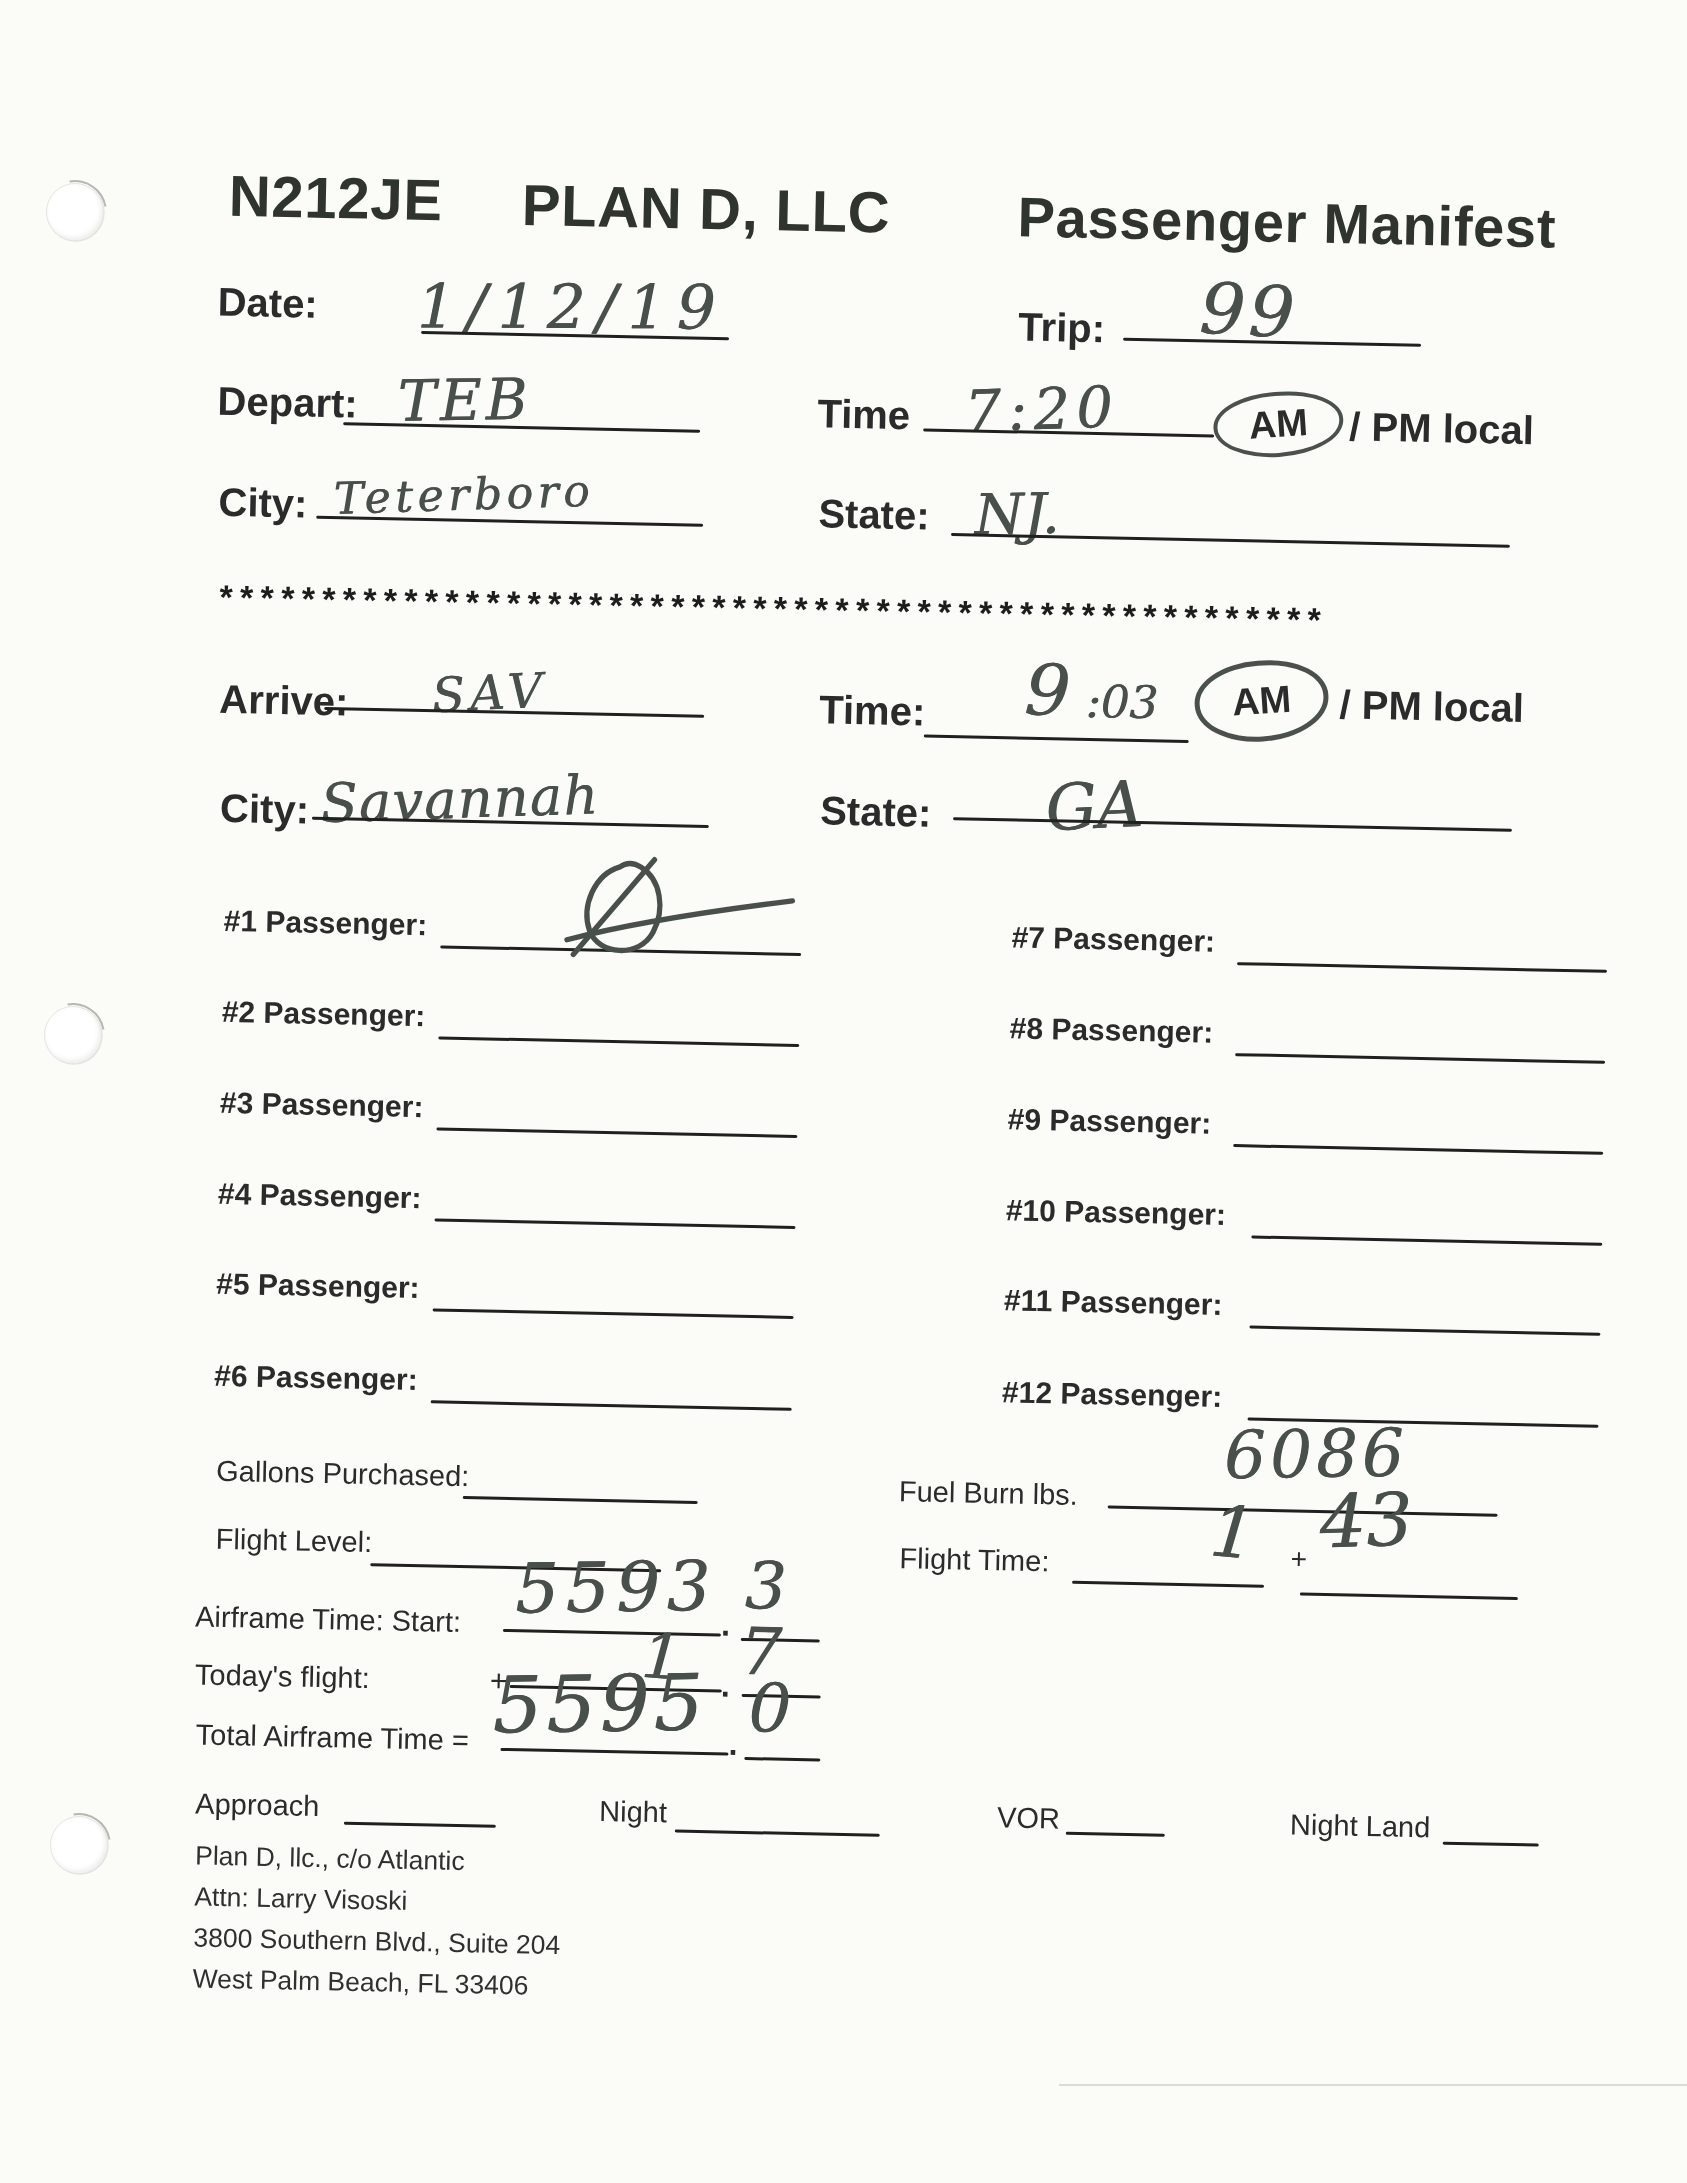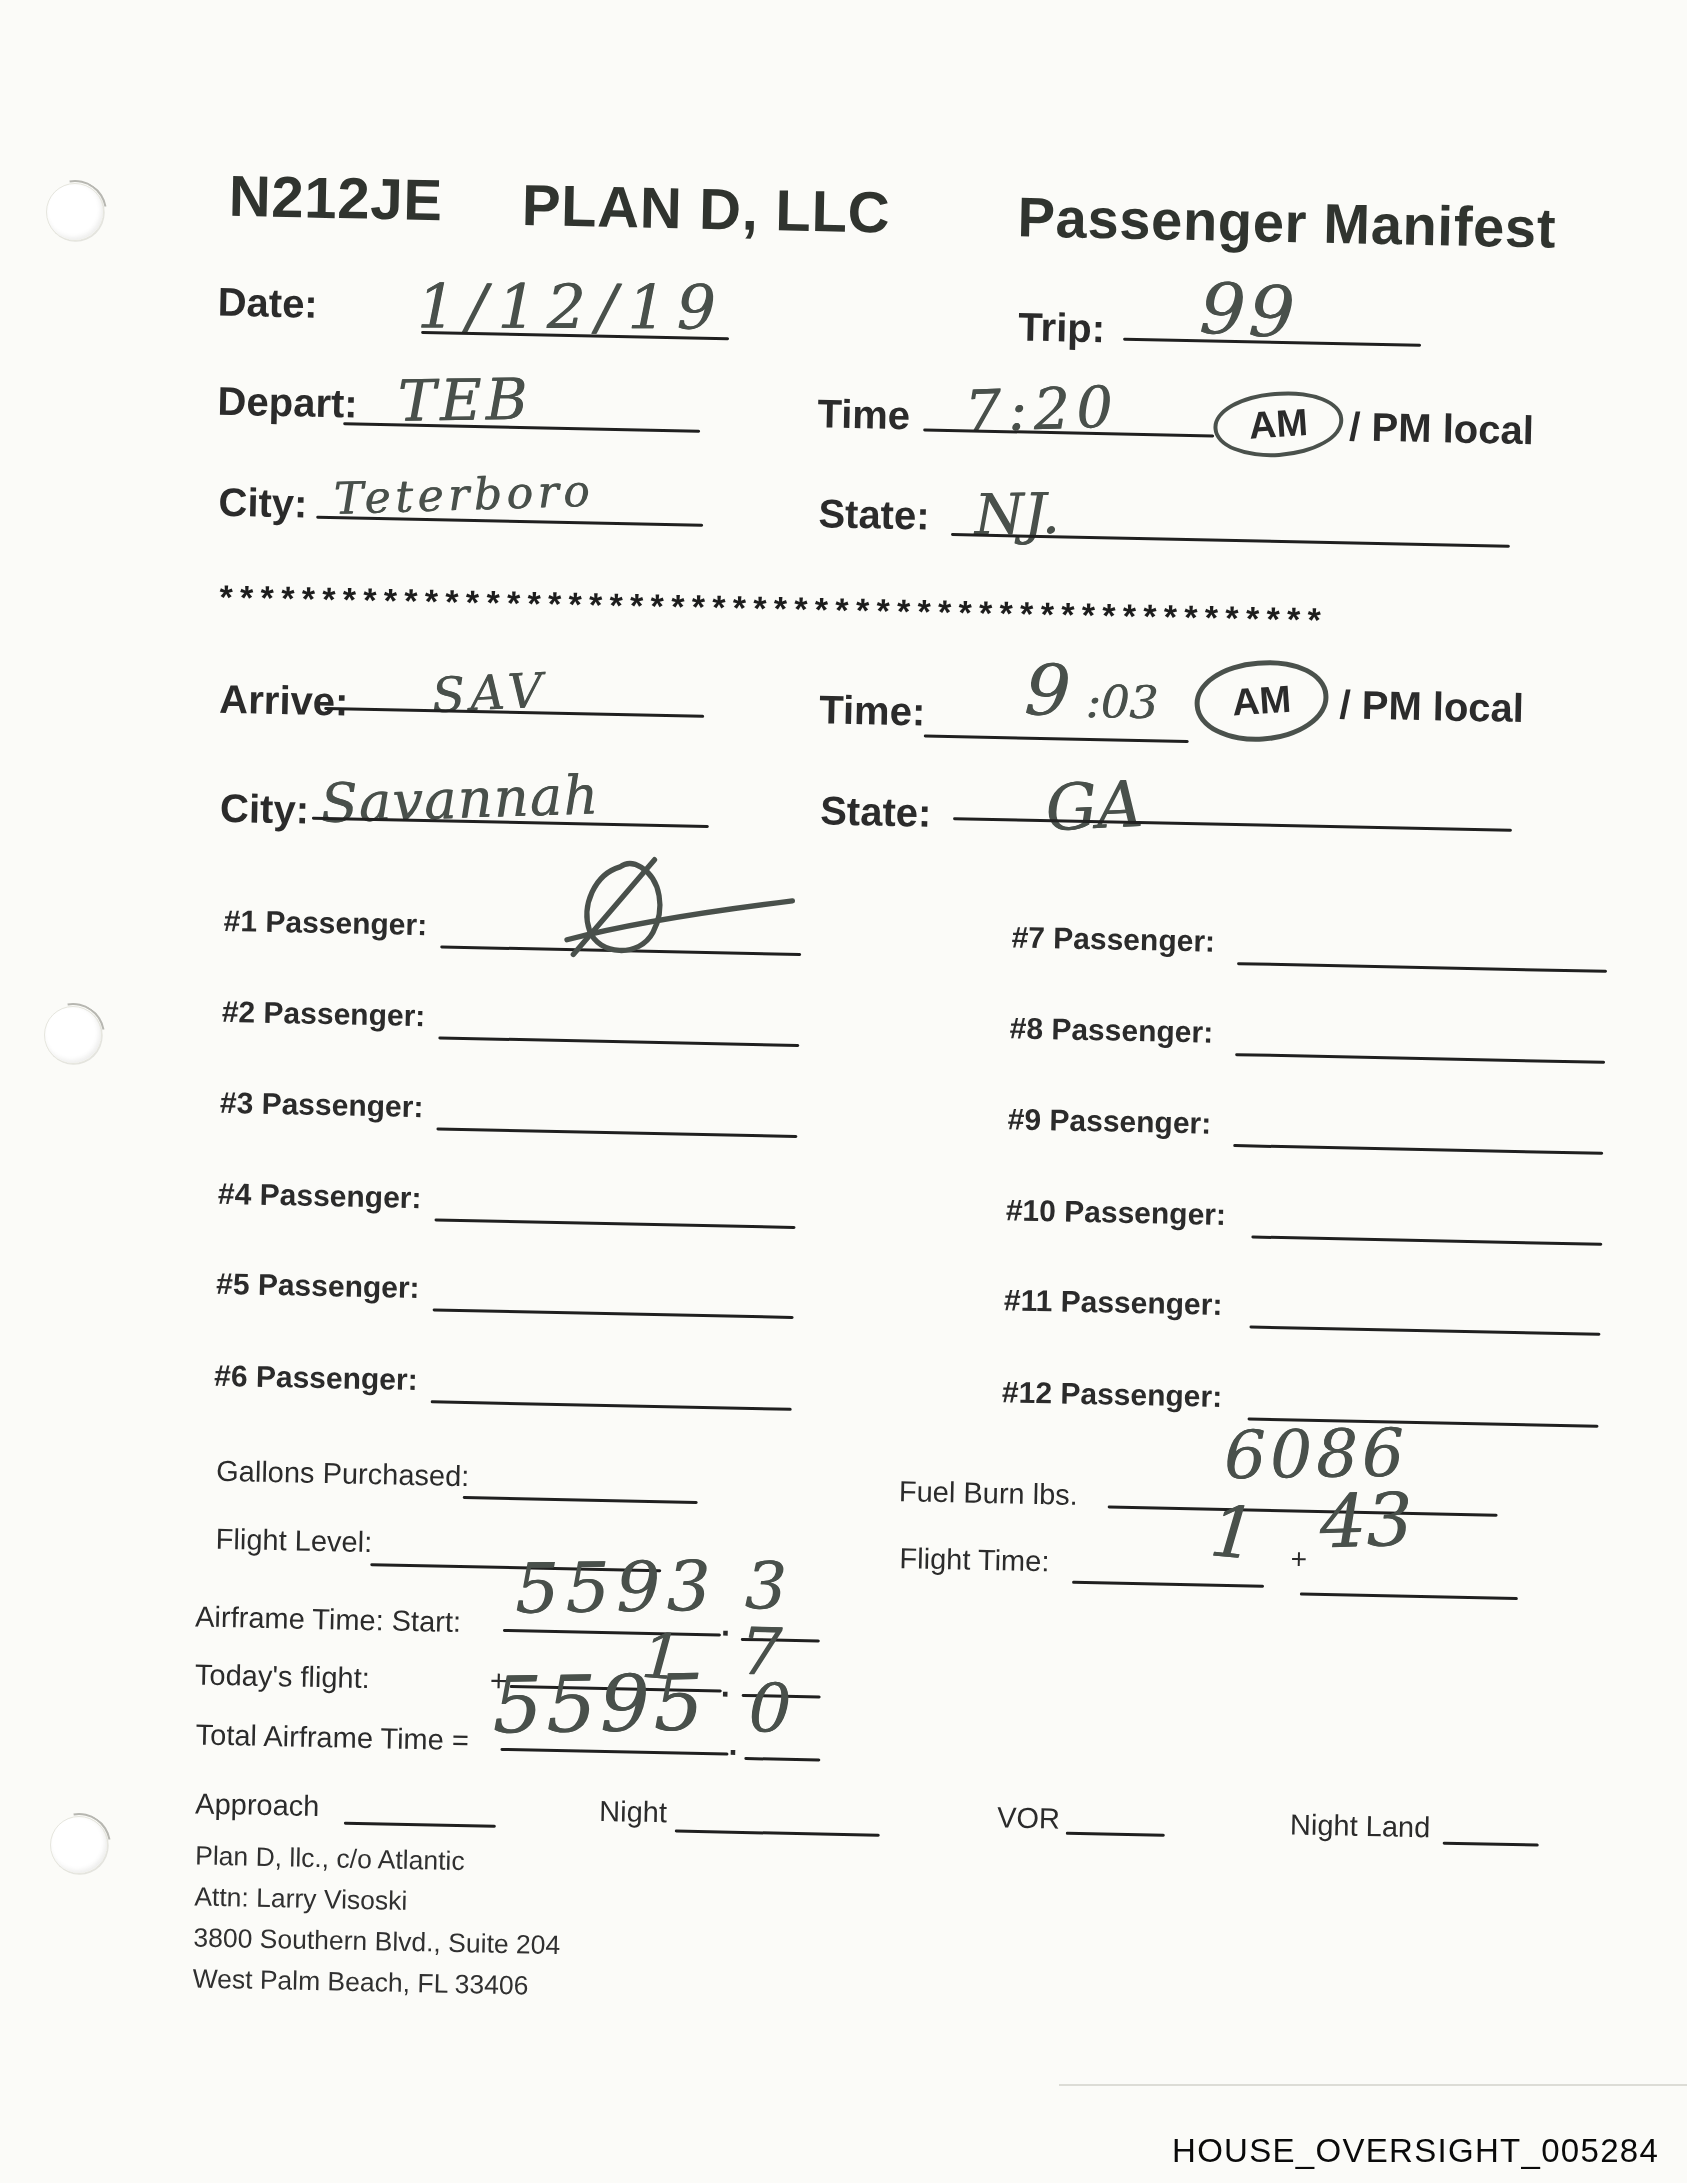--- a/index.html
+++ b/index.html
@@ -190,16 +190,15 @@
 
     <div class="abs addr" style="left:234px;top:1831px;">
       <div>Plan D, llc., c/o Atlantic</div>
       <div>Attn: Larry Visoski</div>
       <div>3800 Southern Blvd., Suite 204</div>
       <div>West Palm Beach, FL 33406</div>
     </div>
   </div>
 
   <div class="artifact" style="left:1059px;top:2084px;width:629px;"></div>
-  <div class="abs watermark" style="left:1172px;top:2132px;">HOUSE_OVERSIGHT_005284</div>
 
 </div>
 
 
 </body></html>

